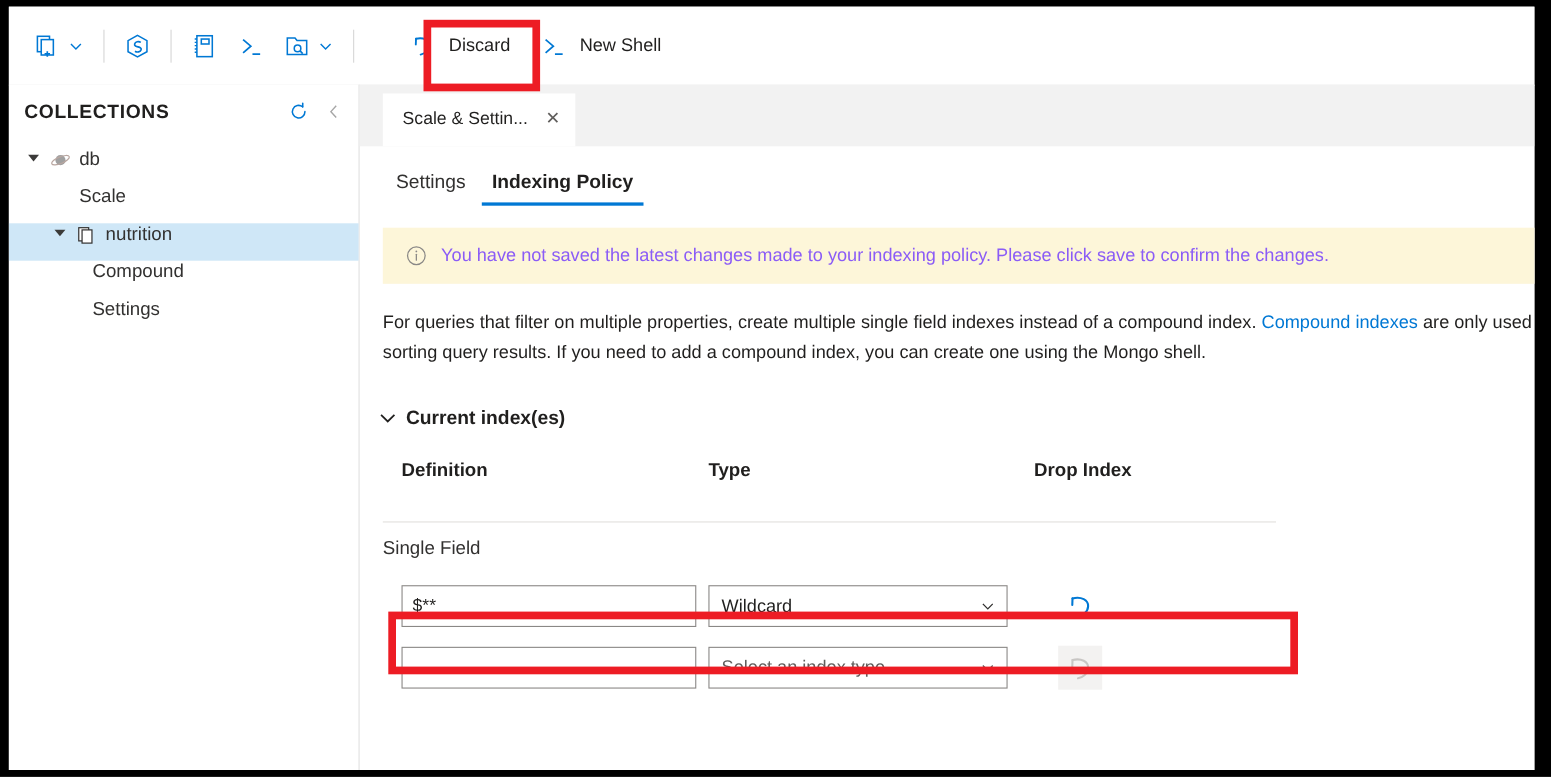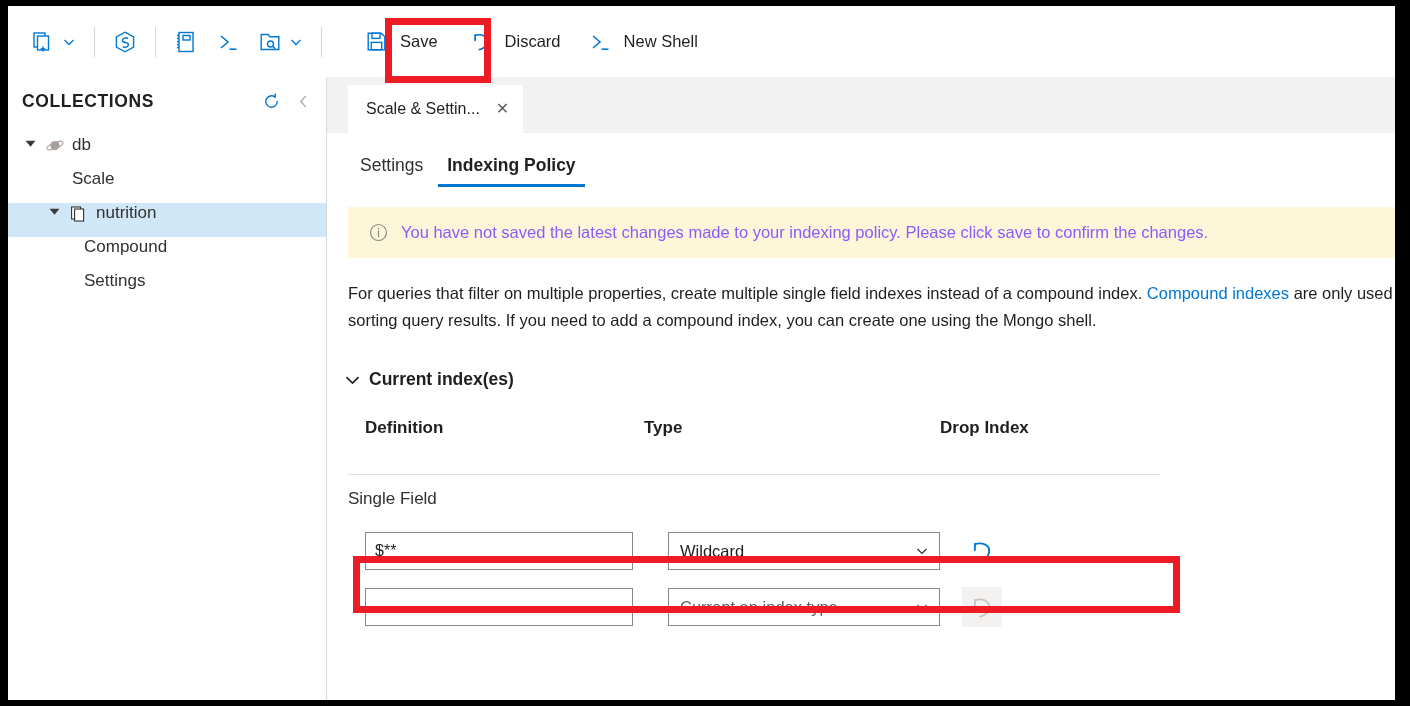--- a/index.html
+++ b/index.html
@@ -293,21 +293,20 @@
     height: 38px;
     border: 1px solid #8a8886;
     background: #ffffff;
     box-sizing: border-box;
     display: flex;
     align-items: center;
     padding: 0 10px 0 11px;
     font-size: 16.5px;
     color: #201f1e;
     cursor: pointer;
-    margin-left: 24px;
   }
   .dropdown.placeholder { color: #605e5c; }
   .dropdown .dd-text { flex: 1; white-space: nowrap; }
   .dropdown .dd-chev { color: #323130; display: inline-flex; }
 
   .revert-btn {
     width: 40px; height: 40px;
     display: inline-flex;
     align-items: center;
     justify-content: center;
@@ -401,30 +400,20 @@
         <svg width="14" height="14" viewBox="0 0 14 14" fill="none" stroke="#0078d4" stroke-width="1.3">
           <path d="M2.5 5 L7 9.5 L11.5 5"></path>
         </svg>
       </span>
     </div>
 
     <div class="tb-sep"></div>
 
     <div style="width:20px"></div>
 
-    <div class="tb-item" style="padding:0 10px;">
-      <span class="tb-icon">
-        <svg width="23" height="23" viewBox="0 0 23 23" fill="none" stroke="#0078d4" stroke-width="1.4">
-          <path d="M3.2 3.2 H16.2 L19.8 6.8 V19.8 H3.2 Z"></path>
-          <rect x="7" y="3.2" width="8" height="5.2"></rect>
-          <rect x="6.3" y="12.4" width="10.4" height="7.4"></rect>
-        </svg>
-      </span>
-      <span class="tb-label">Save</span>
-    </div>
 
     <div class="tb-item" style="margin-left:12px;">
       <span class="tb-icon">
         <svg width="24" height="24" viewBox="0 0 24 24" fill="none" stroke="#0078d4" stroke-width="1.7" stroke-linecap="round">
           <path d="M6.2 5.2 C13 3.6 18.4 6.5 18.2 11.4 C18 16.4 13.6 19 10.4 19.6"></path>
           <path d="M6.2 5.2 L6.0 10.4"></path>
         </svg>
       </span>
       <span class="tb-label">Discard</span>
     </div>
@@ -584,21 +573,21 @@
           </span>
         </div>
       </div>
 
       <div class="idx-row inputs">
         <div class="col-def">
           <input class="txtfield" type="text" value="" style="">
         </div>
         <div class="col-type">
           <div class="dropdown placeholder">
-            <span class="dd-text">Current an index type</span>
+            <span class="dd-text">Select an index type</span>
             <span class="dd-chev">
               <svg width="14" height="14" viewBox="0 0 14 14" fill="none" stroke="#605e5c" stroke-width="1.2">
                 <path d="M2.5 5 L7 9.5 L11.5 5"></path>
               </svg>
             </span>
           </div>
         </div>
         <div class="col-drop">
           <span class="revert-btn disabled">
             <svg width="28" height="28" viewBox="0 0 28 28" fill="none" stroke="#c8c6c4" stroke-width="1.9" stroke-linecap="round">

